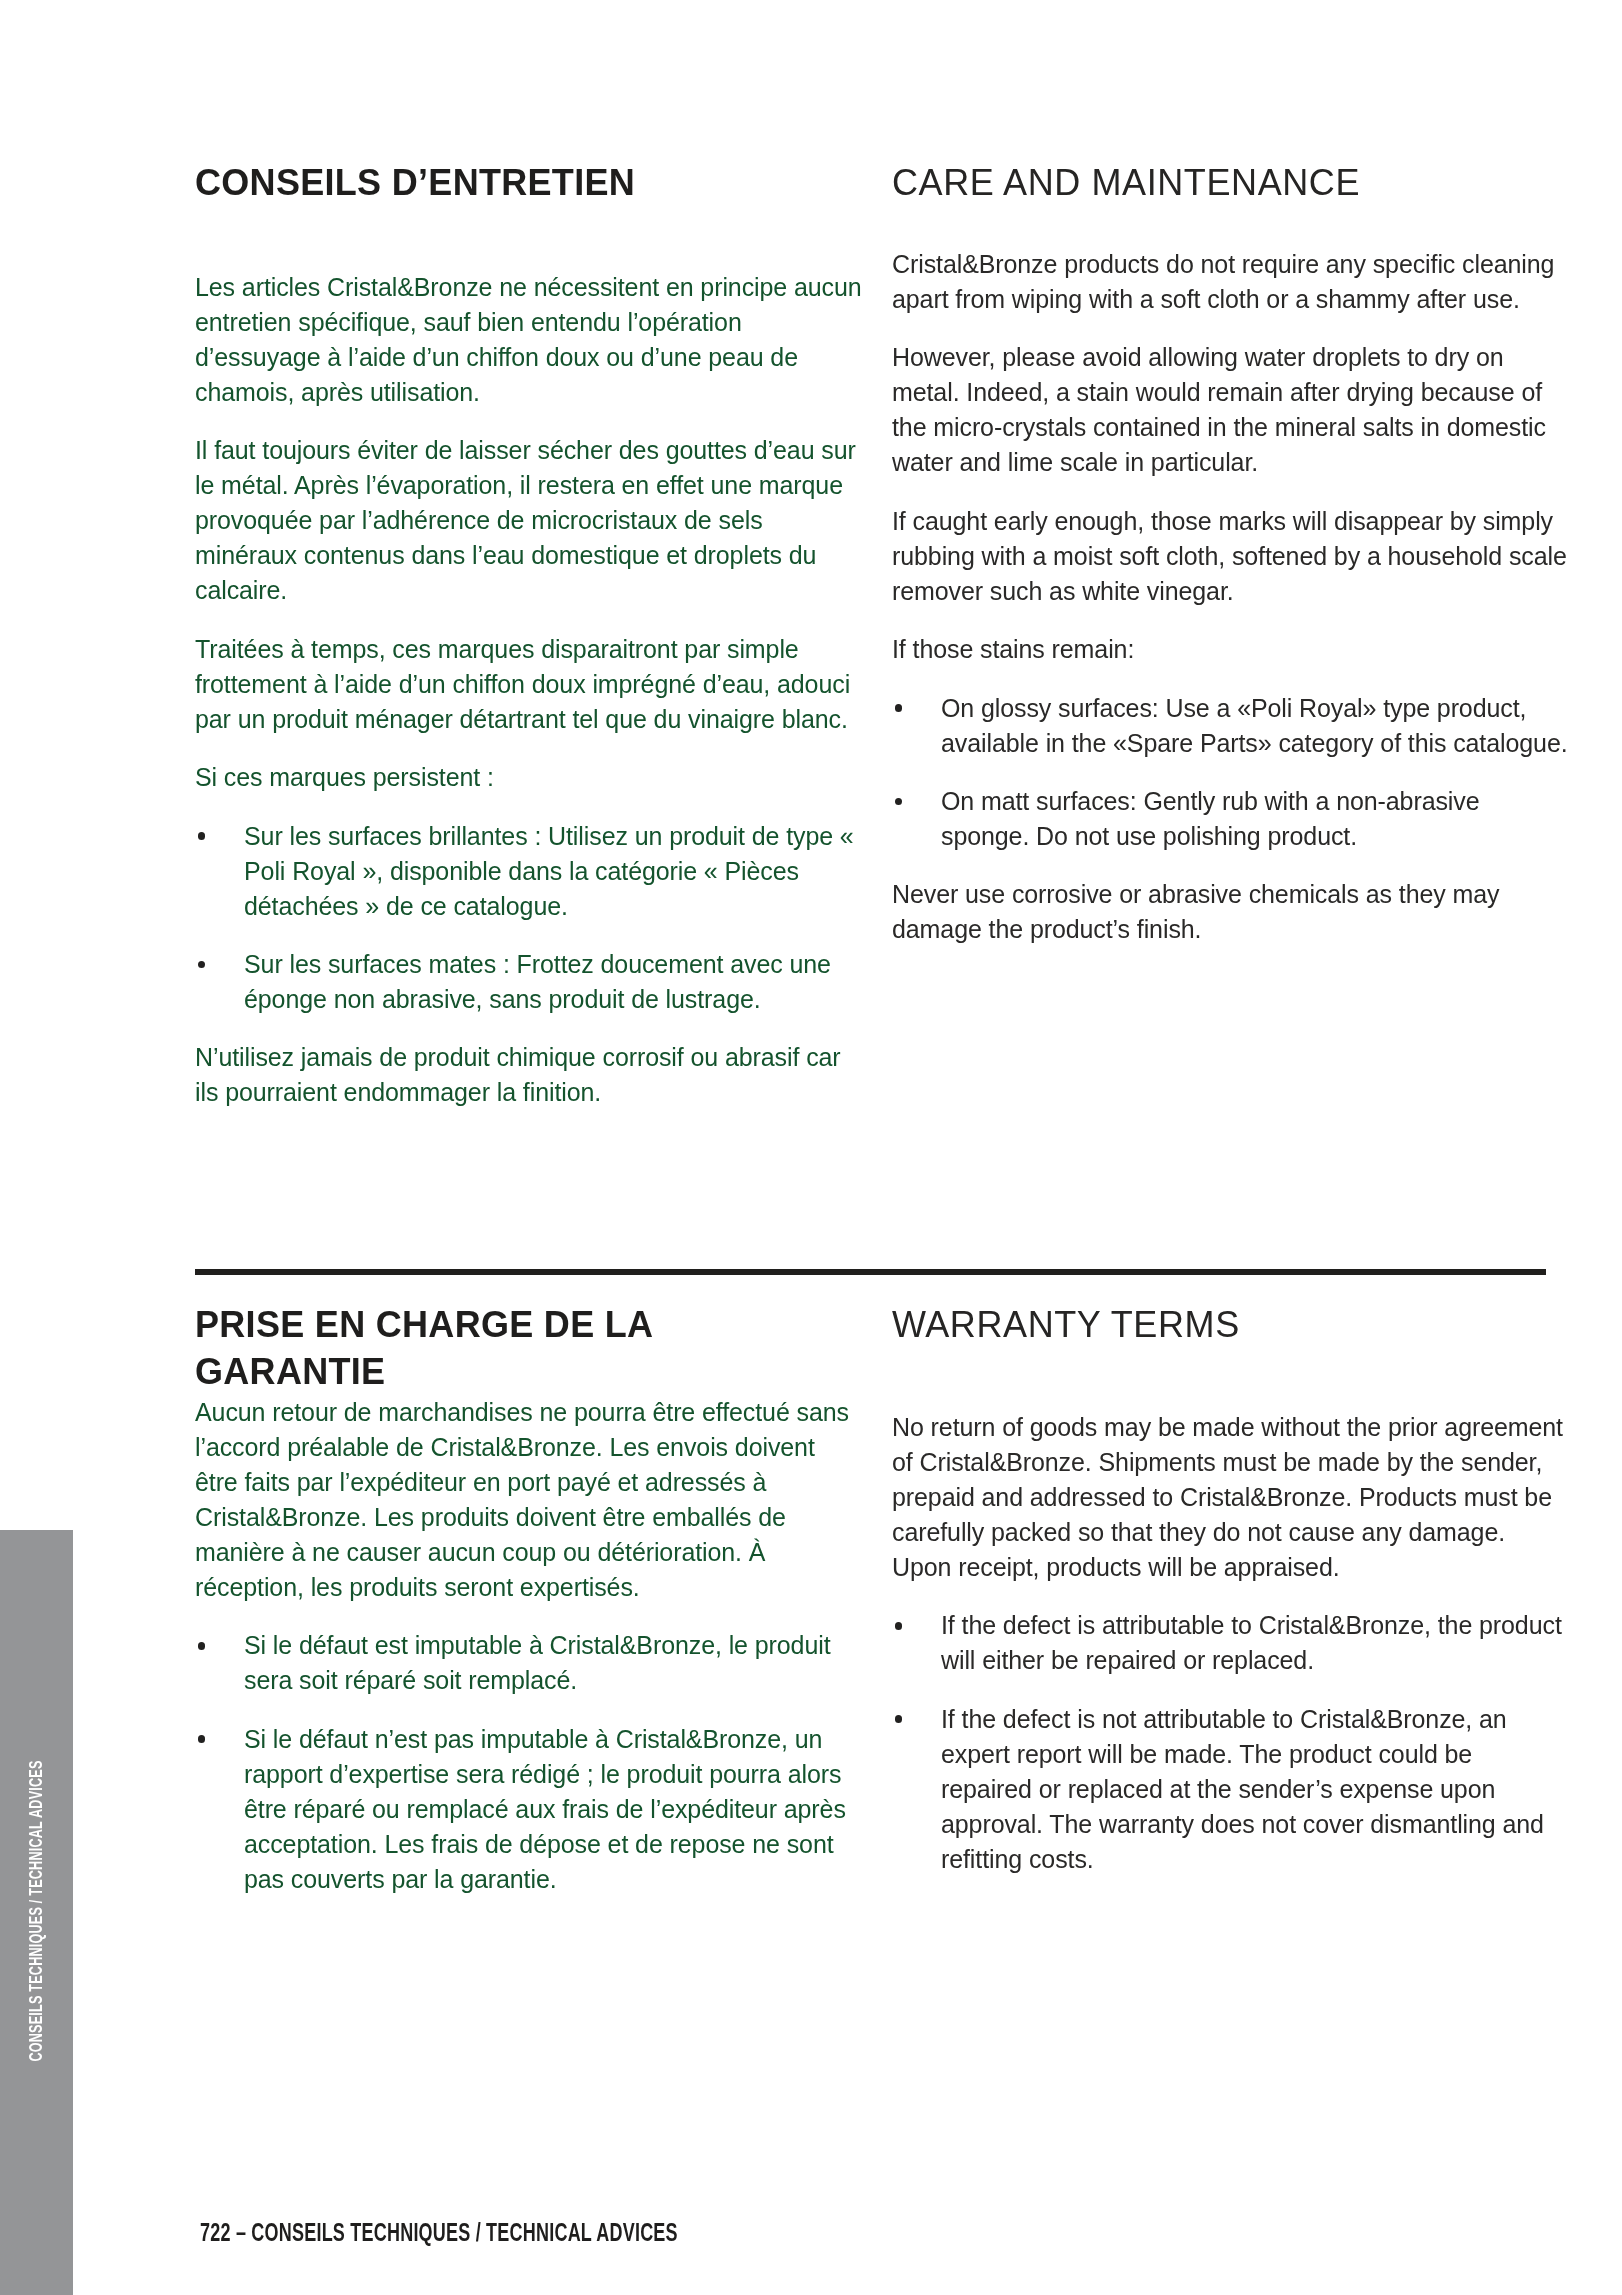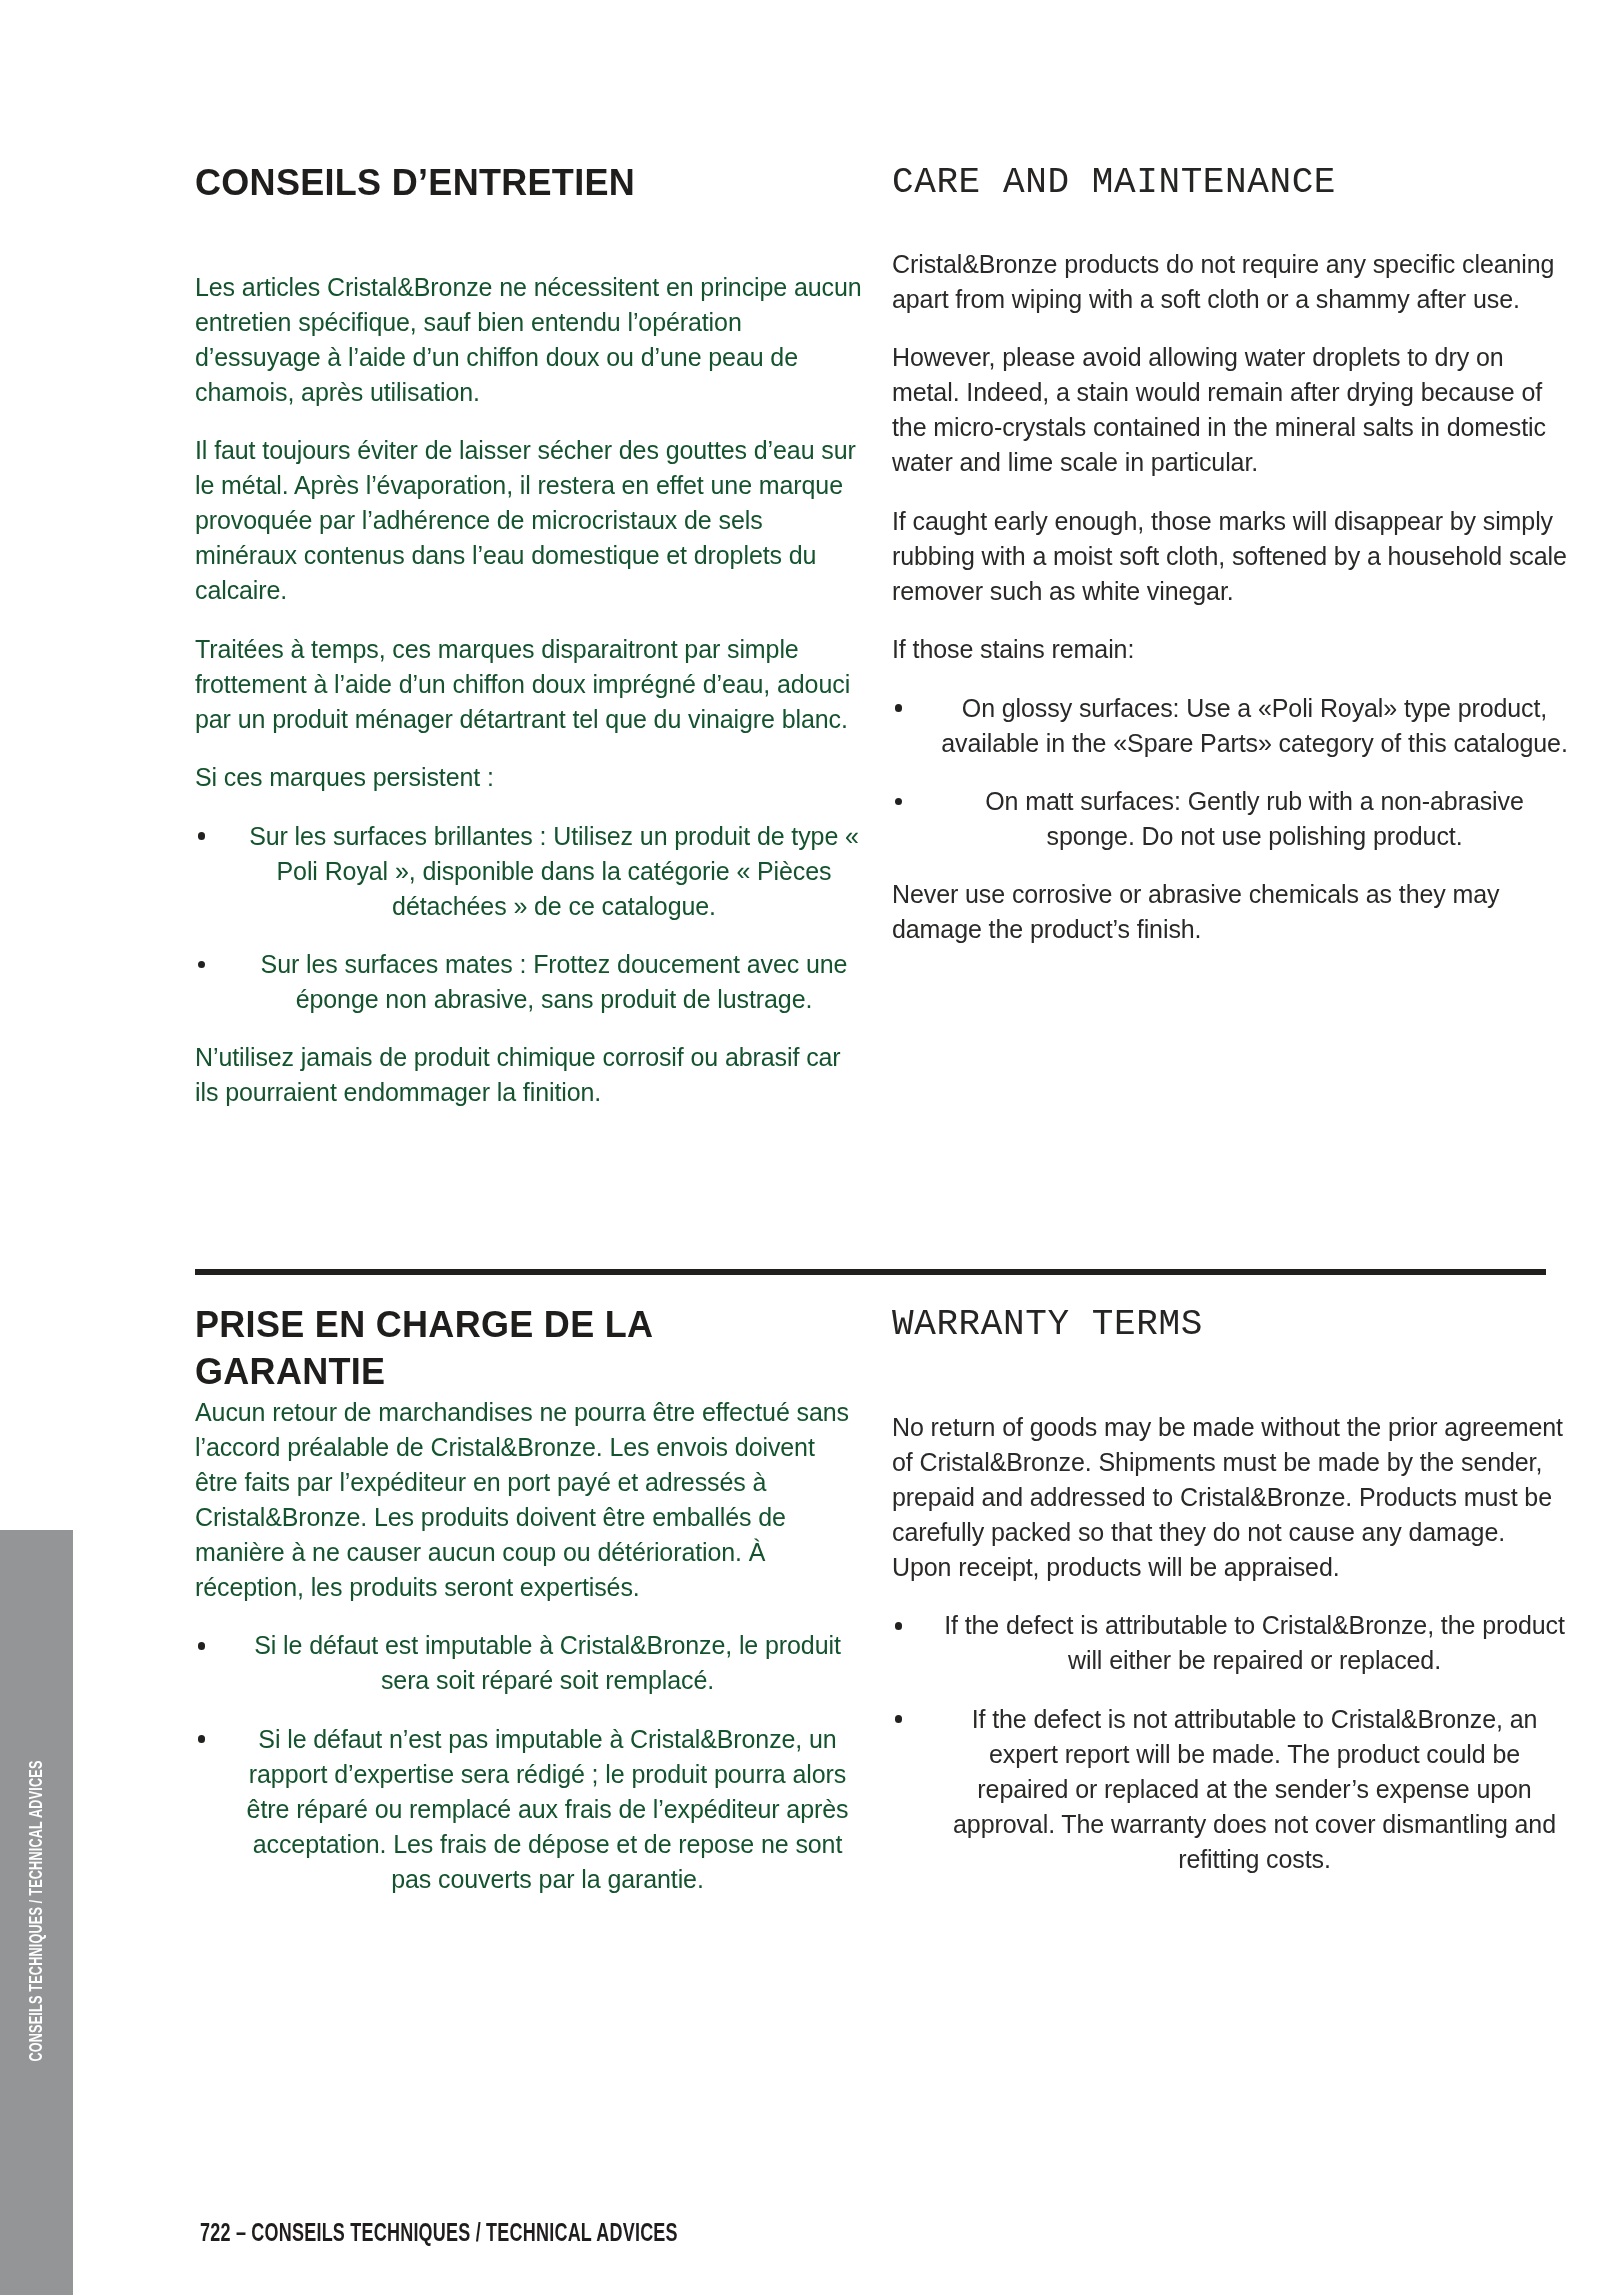--- a/index.html
+++ b/index.html
@@ -24,21 +24,21 @@
     .h-fr {
       font-family: "Liberation Sans", sans-serif;
       font-weight: 700;
       font-size: 36px;
       line-height: 47px;
       letter-spacing: 0.3px;
       color: #1f1e1d;
       text-transform: uppercase;
     }
     .h-en {
-      font-family: Liberation Mono, monospace;
+      font-family: Liberation Sans, sans-serif;
       font-weight: 400;
       font-size: 36px;
       line-height: 47px;
       letter-spacing: 0.6px;
       color: #262524;
       text-transform: uppercase;
     }
     .body-text {
       font-family: "Liberation Sans", sans-serif;
       font-size: 25px;
@@ -46,21 +46,20 @@
       color: #14532d;
       letter-spacing: -0.1px;
     }
     .para { margin-bottom: 23.4px; }
     .col-right .body-text { color: #2a2928; }
 
     ul.bullets {
       list-style: none;
       margin: 0 0 23.4px 0;
       padding: 0;
-      text-align: center;
     }
     ul.bullets li {
       position: relative;
       padding-left: 49px;
       margin-bottom: 23.4px;
     }
     ul.bullets li:last-child { margin-bottom: 0; }
     .bullet-dot {
       position: absolute;
       left: 2.6px;

